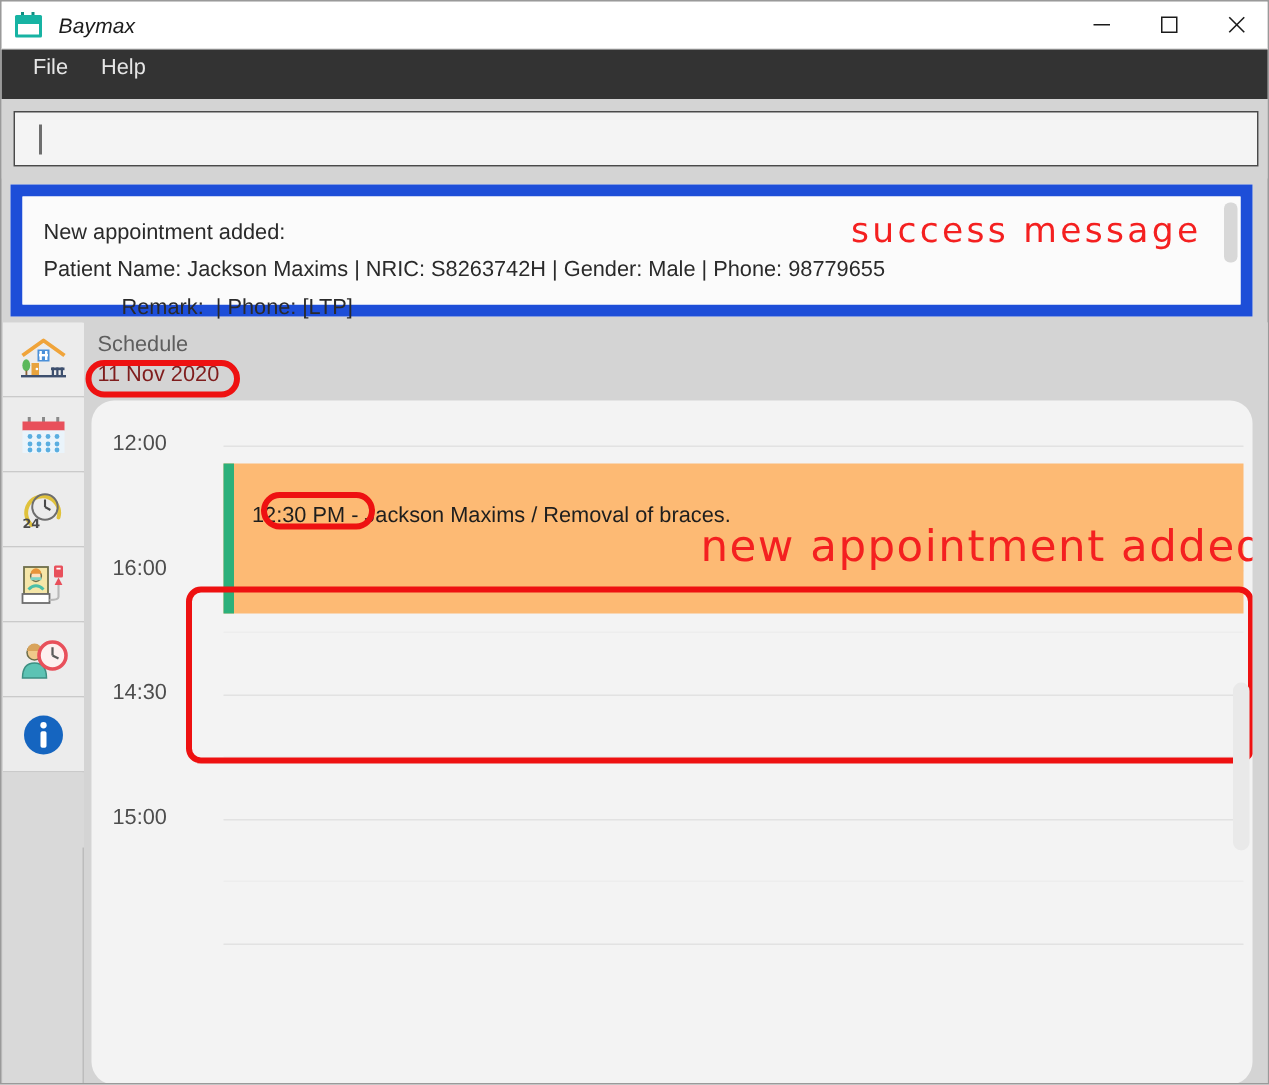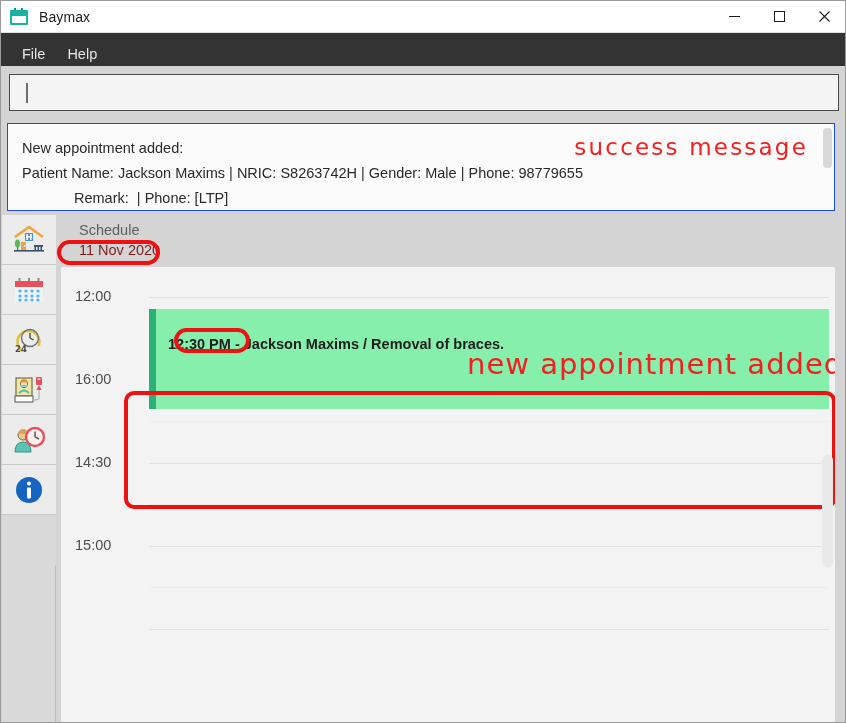--- a/index.html
+++ b/index.html
@@ -18,20 +18,21 @@
     overflow: hidden;
   }
 
   
   .titlebar {
     position: absolute; top: 0; left: 0;
     width: 846px; height: 32px;
     background: #ffffff;
     display: flex; align-items: center;
     border-bottom: 1px solid #e2e2e2;
+    font-style: italic;
   }
   .app-icon {
     width: 20px; height: 18px;
     margin-left: 8px; margin-right: 10px;
     position: relative; flex: none;
   }
   .app-icon .cal-body {
     position: absolute; left: 1px; top: 2px;
     width: 18px; height: 15px;
     background: #17b3a3;
@@ -62,21 +63,21 @@
     color: #1b1b1b; font-size: 13px;
     line-height: 1;
   }
   .win-btn svg { display: block; }
 
   
   .menubar {
     position: absolute; top: 32px; left: 0;
     width: 846px; height: 33px;
     background: #333333;
-    display: flex; align-items: flex-end;
+    display: flex; align-items: flex-start;
     padding-left: 10px;
   }
   .menu-item {
     color: #e6e6e6; font-size: 14.5px;
     padding: 4px 11px;
   }
 
   
   .cmdbox-wrap {
     position: absolute; top: 65px; left: 0;
@@ -98,21 +99,21 @@
   }
   .cmd-value {
     font-size: 14px; color: #1b1b1b;
   }
 
   
   .result-wrap {
     position: absolute; top: 122px; left: 6px;
     width: 828px; height: 88px;
     background: #fdfdfd;
-    border: 1px solid #1d4ed8;
+    border: 8px solid #1d4ed8;
   }
   .result-inner {
     position: relative;
     width: 100%; height: 100%;
     padding: 12px 14px 0 14px;
     background: #fbfbfb;
   }
   .result-line {
     font-size: 14.5px; color: #2a2a2a;
     line-height: 25px;
@@ -160,21 +161,21 @@
   
   .schedule {
     position: absolute; top: 0; left: 55px;
     width: 789px; height: 508px;
     background: #d4d4d4;
   }
   .sched-header {
     position: absolute; top: 0; left: 0;
     width: 789px; height: 52px;
     background: #d4d4d4;
-    padding: 6px 0 0 18px;
+    padding: 6px 0 0 4px;
   }
   .sched-title {
     font-size: 14.5px; color: #5e5e5e;
     line-height: 19px; padding-left: 4px;
   }
   .sched-date {
     font-size: 14.5px; color: #7f1d1d;
     line-height: 20px; padding-left: 4px;
     display: inline-block;
   }
@@ -185,20 +186,21 @@
     border: 4px solid #ee1111;
     border-radius: 13px;
     pointer-events: none;
   }
 
   .sched-grid-wrap {
     position: absolute; top: 52px; left: 4px;
     width: 774px; height: 456px;
     background: #f3f3f3;
     overflow: hidden;
+    border-radius: 15px;
   }
   .grid-rows { position: absolute; top: 0; left: 0; width: 774px; }
   .hour-row {
     position: relative;
     height: 83px;
   }
   .hour-label {
     position: absolute; left: 14px; top: -9px;
     font-size: 14.5px; color: #4d4d4d;
   }
@@ -209,22 +211,22 @@
   .half-line {
     position: absolute; left: 88px; right: 6px; top: 41px;
     height: 1px; background: #ededed;
   }
 
   
   .appt {
     position: absolute;
     left: 88px; top: 42px;
     width: 680px; height: 100px;
-    background: #86efac;
-    display: flex; align-items: flex-start; font-weight: bold;
+    background: #fdba74;
+    display: flex; align-items: flex-start;
   }
   .appt-bar {
     width: 7px; height: 100px;
     background: #2cb07a;
     flex: none;
   }
   .appt-text {
     font-size: 14.5px; color: #1e1e1e;
     padding: 27px 0 0 12px;
     white-space: nowrap;

